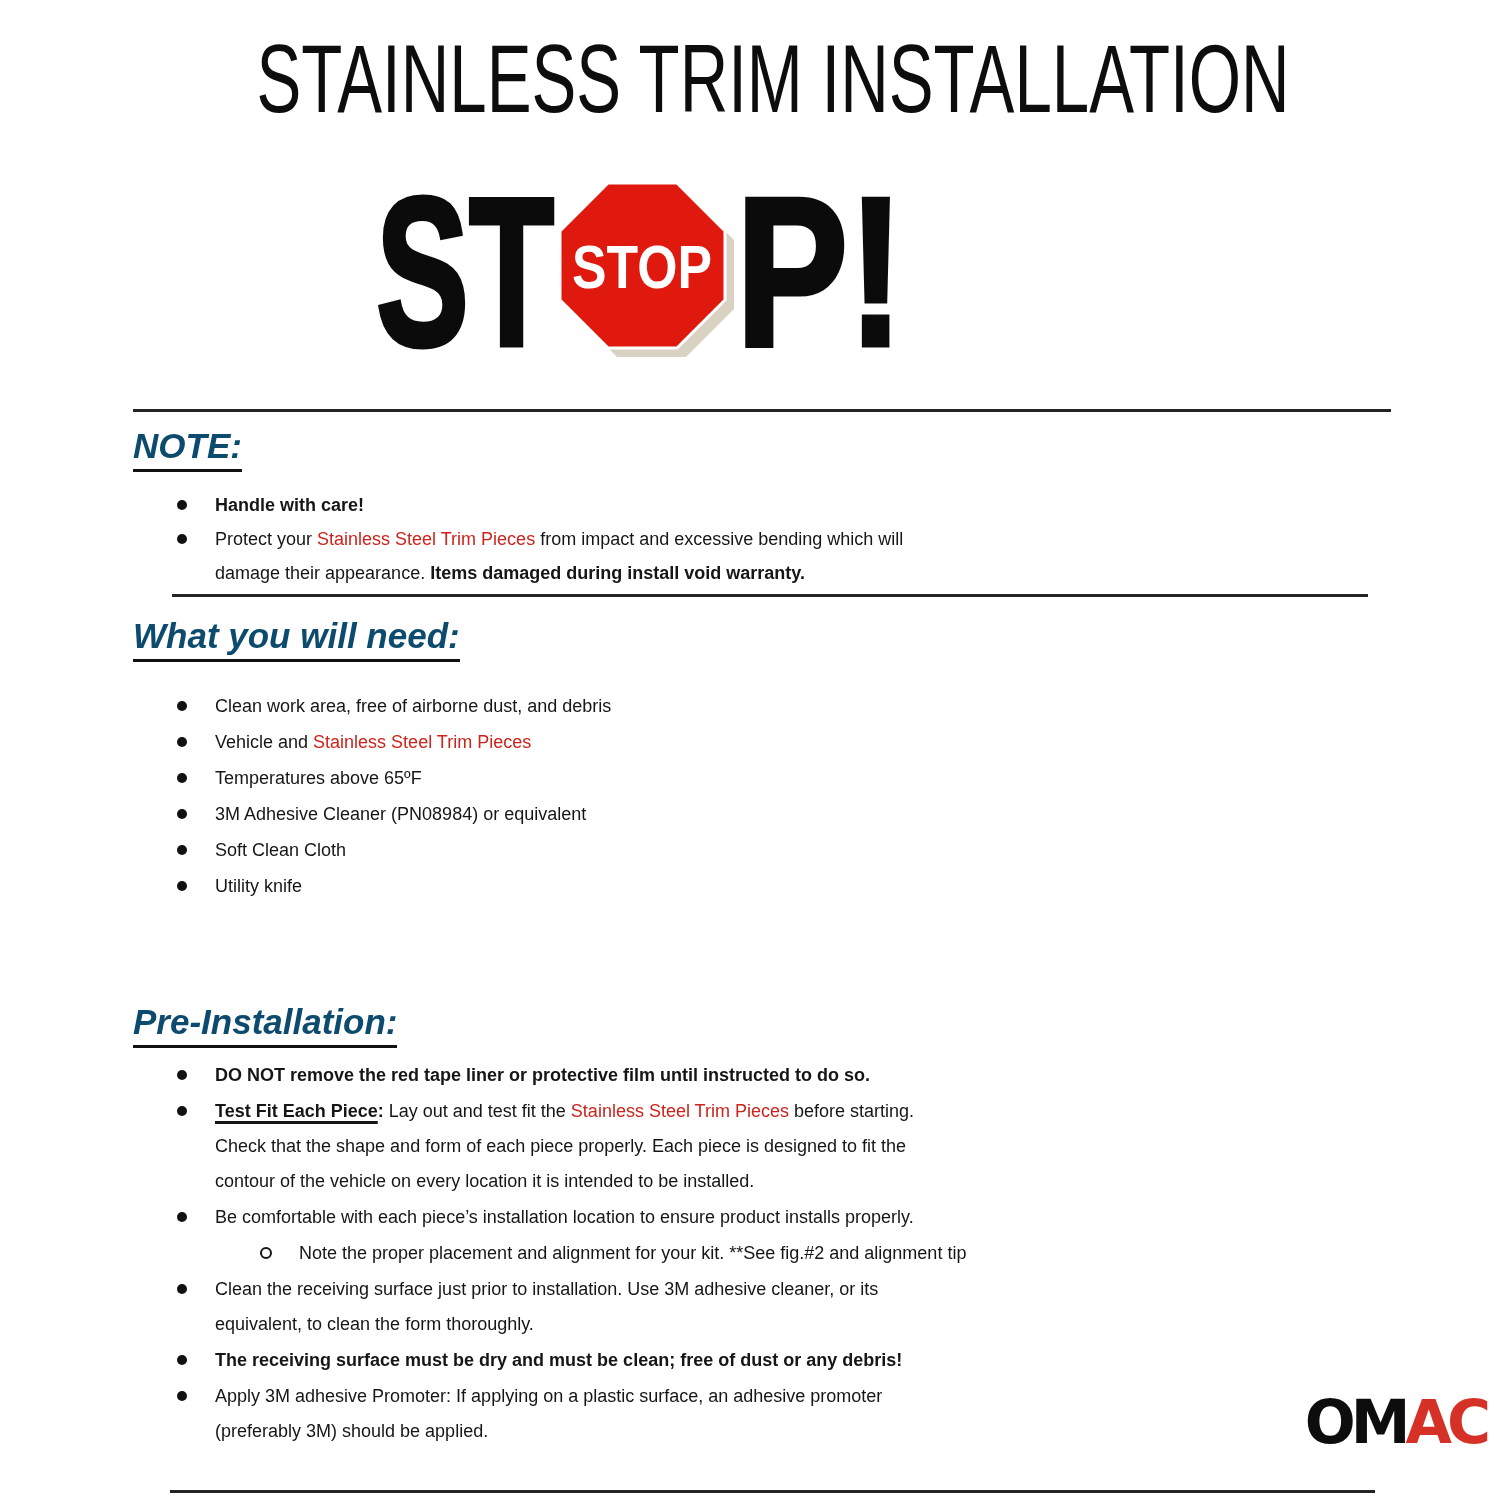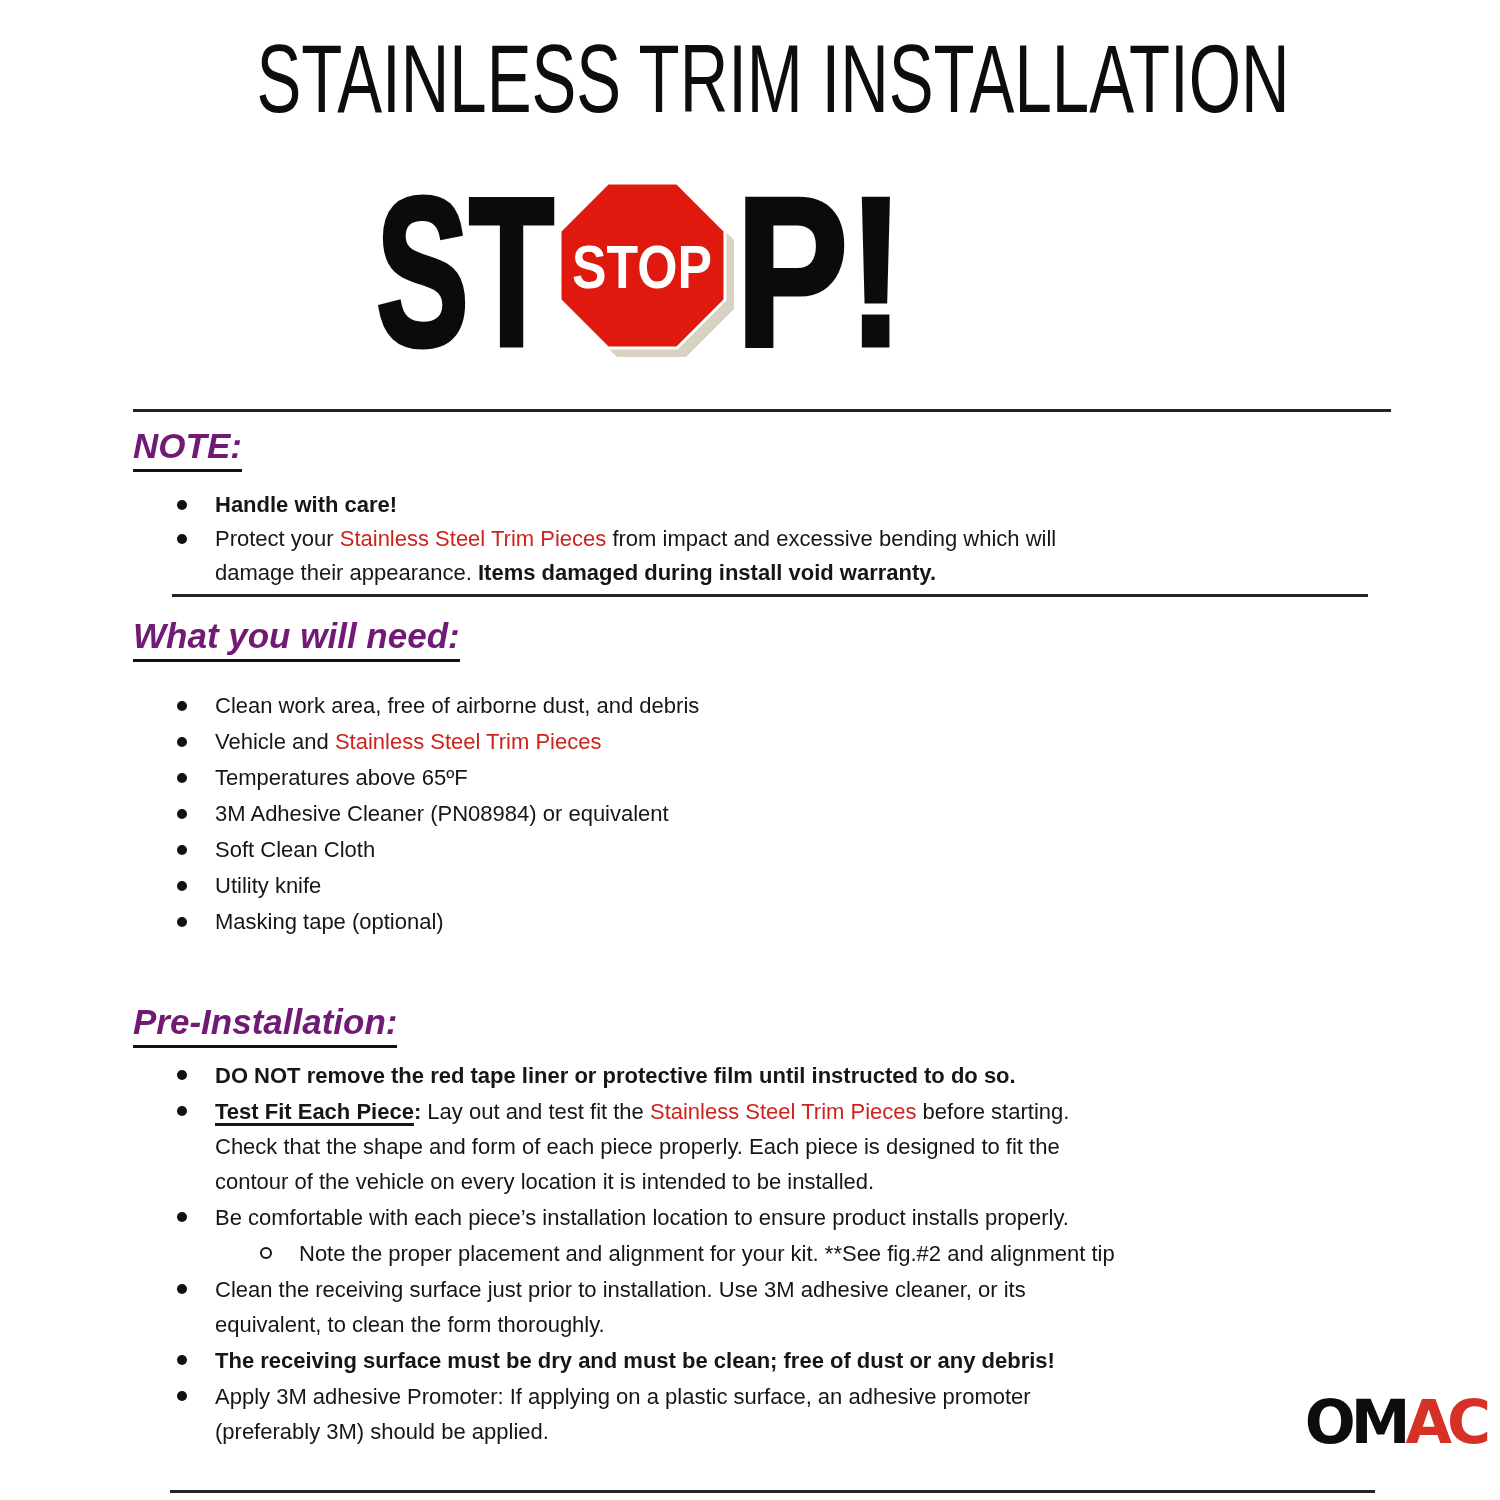--- a/index.html
+++ b/index.html
@@ -26,32 +26,32 @@
   }
   
   .rule{position:absolute;height:3px;background:#242424;}
   .rule-1{top:409px;left:133px;width:1258px;}
   .rule-2{top:594px;left:172px;width:1196px;}
   .rule-bottom{top:1490px;left:170px;width:1205px;}
   
   .sec-h{
     position:absolute;left:133px;margin:0;
     font-size:35px;font-weight:bold;font-style:italic;
-    color:#701a75;
+    color:#0c4a6e;
     border-bottom:3px solid #111;padding-bottom:3px;
     display:inline-block;white-space:nowrap;
   }
   .note-h{top:426px;}
   .need-h{top:616px;}
   .pre-h{top:1002px;}
   
   .doc-list{
     position:absolute;left:133px;width:1320px;
     margin:0;padding:0;list-style:none;
-    font-size:22px;color:#161616;
+    font-size:18px;color:#161616;
   }
   .doc-list li{position:relative;padding-left:82px;white-space:nowrap;}
   .doc-list li::before{
     content:"";position:absolute;left:44px;top:12px;
     width:10px;height:10px;border-radius:50%;background:#111;
   }
   .note-list{top:488px;}
   .note-list li{line-height:34px;}
   .need-list{top:672px;margin-top:16px;}
   .need-list li{line-height:36px;}
@@ -106,21 +106,20 @@
 
   <h2 class="sec-h need-h">What you will need:</h2>
 
   <ul class="doc-list need-list">
     <li>Clean work area, free of airborne dust, and debris</li>
     <li><span>Vehicle and </span><span class="red">Stainless Steel Trim Pieces</span></li>
     <li>Temperatures above 65ºF</li>
     <li>3M Adhesive Cleaner (PN08984) or equivalent</li>
     <li>Soft Clean Cloth</li>
     <li>Utility knife</li>
-    <li>Masking tape (optional)</li>
   </ul>
 
   <h2 class="sec-h pre-h">Pre-Installation:</h2>
 
   <ul class="doc-list pre-list">
     <li class="bold">DO NOT remove the red tape liner or protective film until instructed to do so.</li>
     <li><span class="bold ul">Test Fit Each Piece</span><span class="bold">: </span><span>Lay out and test fit the </span><span class="red">Stainless Steel Trim Pieces</span><span> before starting.</span><br><span>Check that the shape and form of each piece properly. Each piece is designed to fit the</span><br><span>contour of the vehicle on every location it is intended to be installed.</span></li>
     <li>Be comfortable with each piece’s installation location to ensure product installs properly.</li>
     <li class="sub">Note the proper placement and alignment for your kit. **See fig.#2 and alignment tip</li>
     <li><span>Clean the receiving surface just prior to installation. Use 3M adhesive cleaner, or its</span><br><span>equivalent, to clean the form thoroughly.</span></li>

